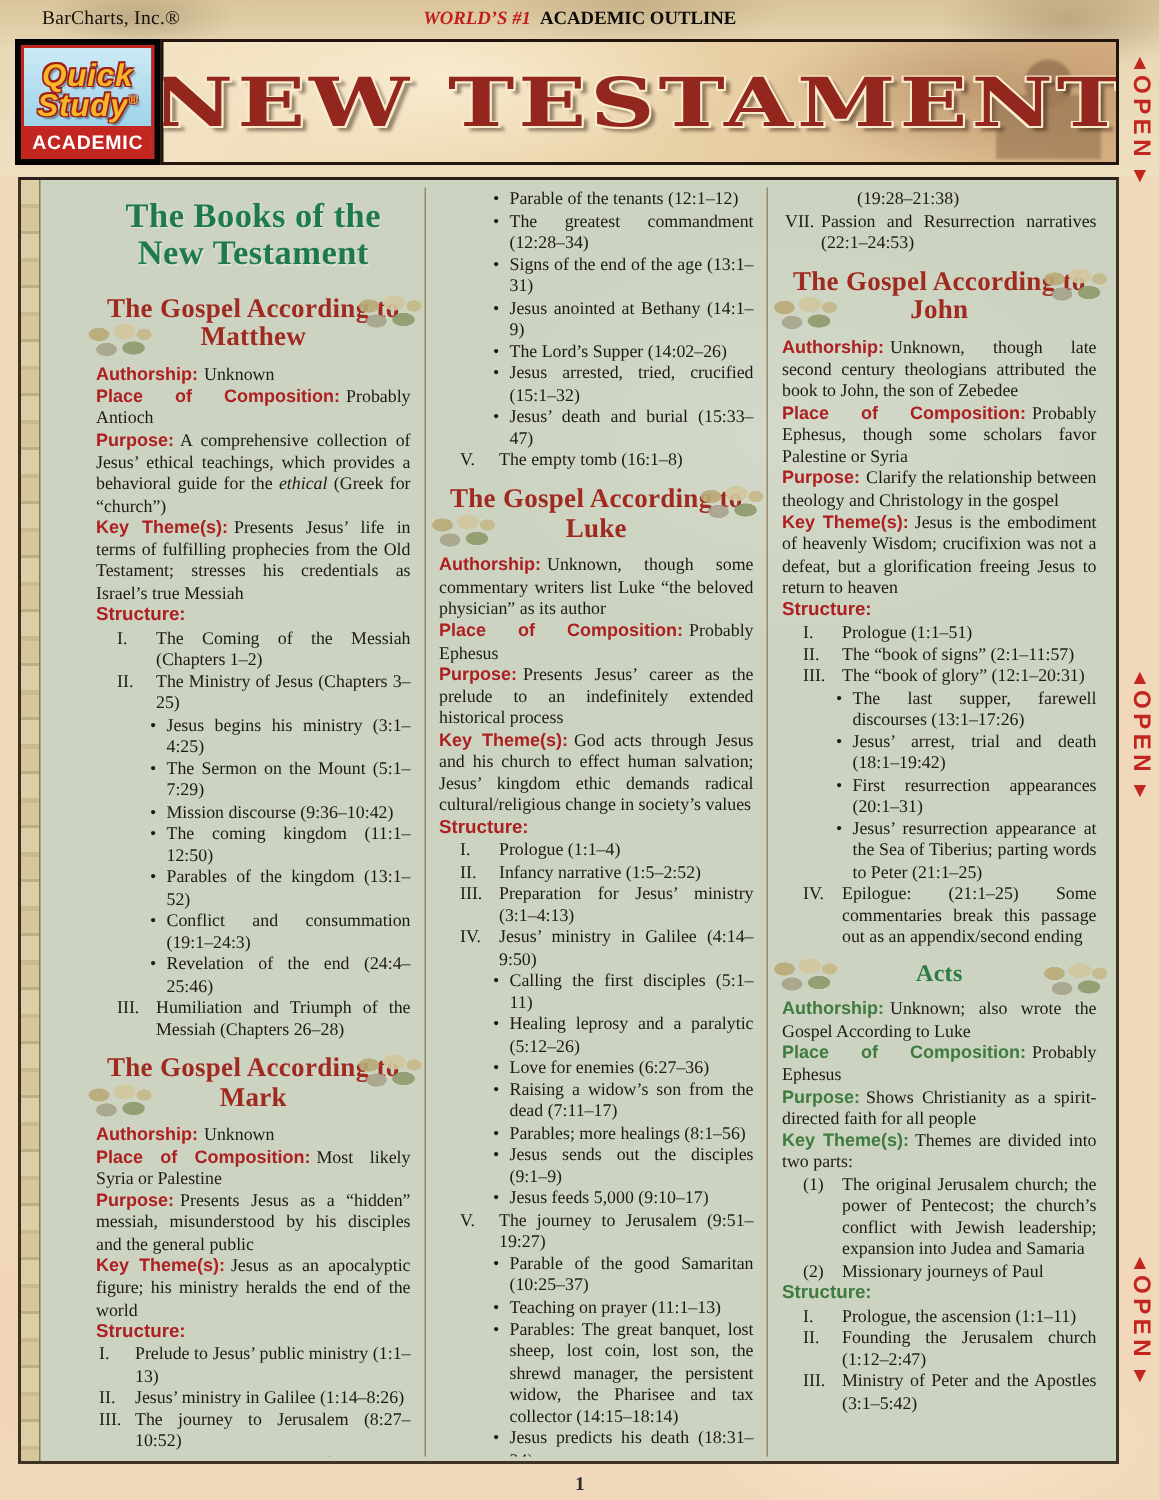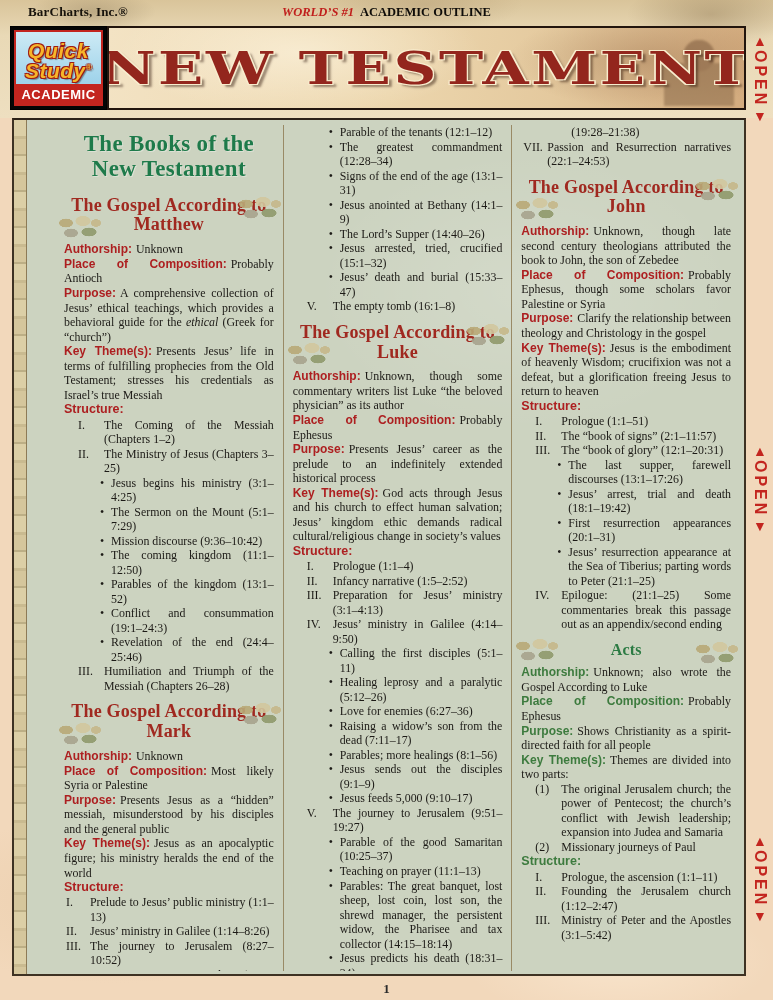--- a/index.html
+++ b/index.html
@@ -20,21 +20,21 @@
     position:absolute; left:0; top:0; right:0; height:118px;
     background:
       radial-gradient(90px 30px at 12% 10%, rgba(90,70,40,.25), transparent 70%),
       radial-gradient(140px 40px at 55% 4%, rgba(120,95,55,.20), transparent 70%),
       radial-gradient(120px 50px at 92% 12%, rgba(110,85,50,.30), transparent 70%),
       linear-gradient(180deg, #d9c49a, #e9d9b6 30%, #eedfc0);
   }
   .top-strip { position:absolute; left:0; top:0; right:0; height:24px; }
   .publisher {
     position:absolute; left:28px; top:4px;
-    font-weight:bold; font-size:13px; color:#17120b; letter-spacing:.2px;
+    font-weight:normal; font-size:13px; color:#17120b; letter-spacing:.2px;
   }
   .tagline {
     position:absolute; left:0; right:0; top:5px; text-align:center;
     font-size:12.5px; font-weight:bold; color:#0e0c09;
   }
   .tagline .red { color:#c01f1c; font-style:italic; margin-right:6px; }
 
   
   .logo {
     position:absolute; left:10px; top:26px; width:97px; height:84px;
@@ -297,21 +297,21 @@
         <div class="bullet">
           <span class="btext">The greatest commandment (12:28–34)</span>
         </div>
         <div class="bullet">
           <span class="btext">Signs of the end of the age (13:1–31)</span>
         </div>
         <div class="bullet">
           <span class="btext">Jesus anointed at Bethany (14:1–9)</span>
         </div>
         <div class="bullet">
-          <span class="btext">The Lord’s Supper (14:40–26)</span>
+          <span class="btext">The Lord’s Supper (14:02–26)</span>
         </div>
         <div class="bullet">
           <span class="btext">Jesus arrested, tried, crucified (15:1–32)</span>
         </div>
         <div class="bullet">
           <span class="btext">Jesus’ death and burial (15:33–47)</span>
         </div>
         <div class="roman">
           <span class="rnum">V.</span>
           <span class="rtext">The empty tomb (16:1–8)</span>

